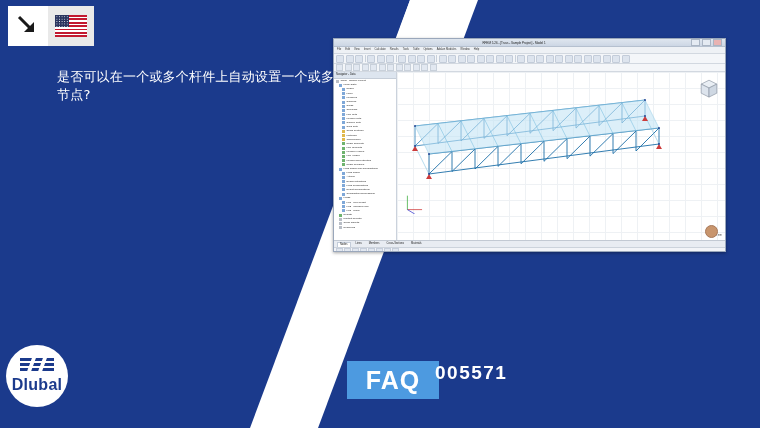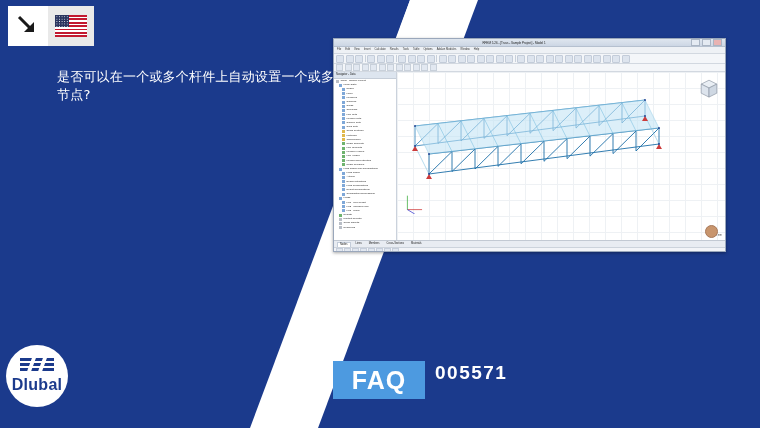--- a/index.html
+++ b/index.html
@@ -44,21 +44,21 @@
   .logo-mark .b1{position:absolute;left:0;top:0;width:34px;height:3px;background:#1b3a8c;}
   .logo-mark .b2{position:absolute;left:0;top:5px;width:34px;height:3px;background:#1b3a8c;}
   .logo-mark .b3{position:absolute;left:0;top:10px;width:34px;height:3px;background:#1b3a8c;}
   .logo-mark .slash{position:absolute;left:9px;top:-1px;width:4px;height:18px;background:#ffffff;
     transform:skewX(-20deg);}
   .logo-mark .slash2{position:absolute;left:20px;top:-1px;width:4px;height:18px;background:#ffffff;
     transform:skewX(-20deg);}
   .logo-text{color:#1b3a8c;font-size:16px;font-weight:bold;letter-spacing:0.3px;}
 
   
-  .faq-badge{position:absolute;left:333px;top:361px;width:92px;height:38px;background:#4d9ae0;
+  .faq-badge{position:absolute;left:347px;top:361px;width:92px;height:38px;background:#4d9ae0;
     display:flex;align-items:center;justify-content:center;}
   .faq-badge span{color:#ffffff;font-size:25px;font-weight:bold;letter-spacing:1px;}
   .faq-number{position:absolute;left:435px;top:362px;color:#ffffff;font-size:19px;
     font-weight:bold;letter-spacing:1.5px;}
 
   
   .win{position:absolute;left:333px;top:38px;width:391px;height:212px;background:#f0f0f0;
     border:1px solid #9aa7bb;box-shadow:0 1px 3px rgba(0,0,0,.35);overflow:hidden;
     font-size:2.6px;line-height:4px;color:#222;}
   .win-title{height:7px;background:linear-gradient(#dfe6ef,#ccd6e4);display:flex;align-items:center;

